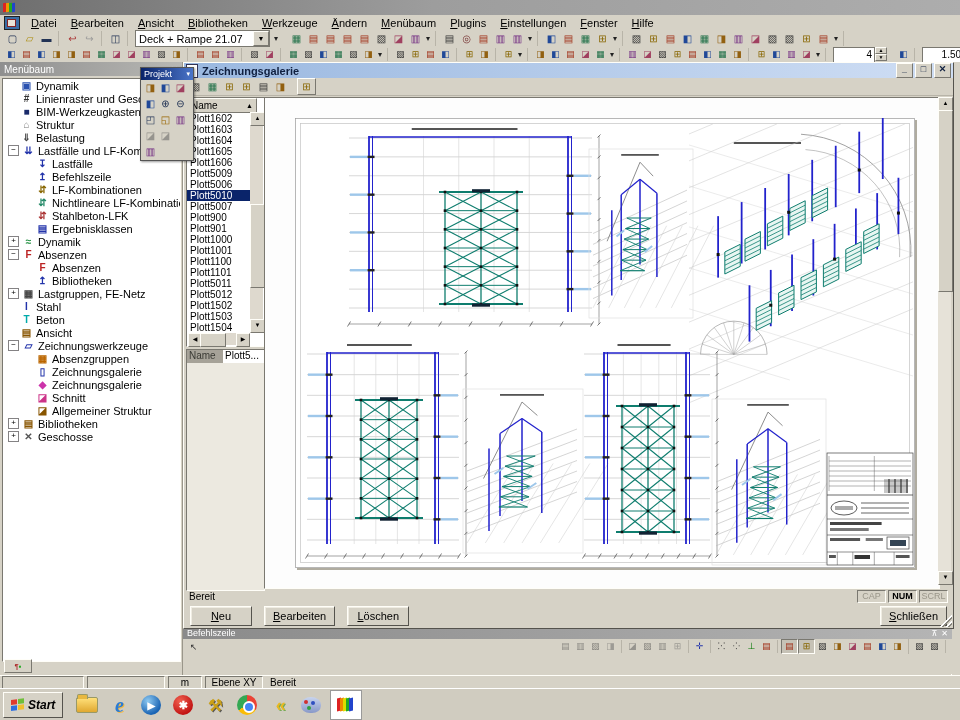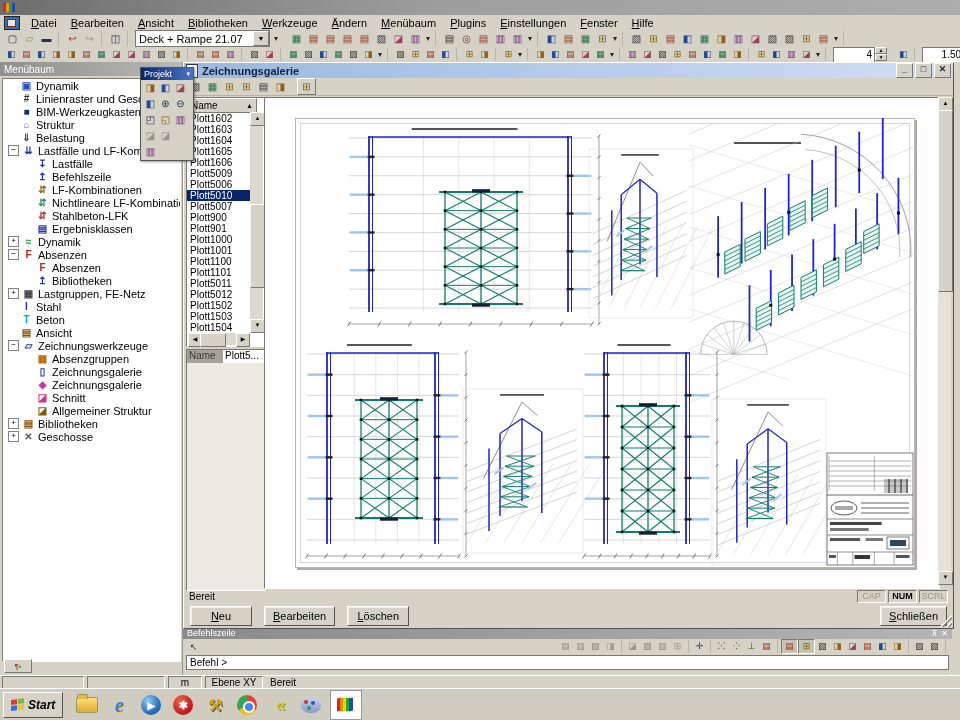--- a/index.html
+++ b/index.html
@@ -1237,23 +1237,20 @@
             <span class="ticon" style="color: rgb(160, 48, 24);">▤</span>
             <span class="ticon" style="color: rgb(32, 72, 152);">◧</span>
             <span class="ticon" style="color: rgb(146, 96, 16);">◨</span>
           </span>
           <span class="tgroup">
             <span class="ticon" style="color: rgb(51, 51, 51);">▧</span>
             <span class="ticon" style="color: rgb(51, 51, 51);">▧</span>
           </span>
         </span>
     </div>
-    <div class="c-input">
-      <span>Befehl &gt;</span>
-    </div>
   </div>
 
   <div class="rightstrip"></div>
 
   <div class="statusbar" id="sbar">
       <span class="scell" style="width: 74px;"></span>
       <span class="scell" style="width: 70px;"></span>
       <span class="scell" style="width: 26px;">m</span>
       <span class="scell" style="width: 50px;">Ebene XY</span>
       <span style="margin-left: 4px;">Bereit</span>

